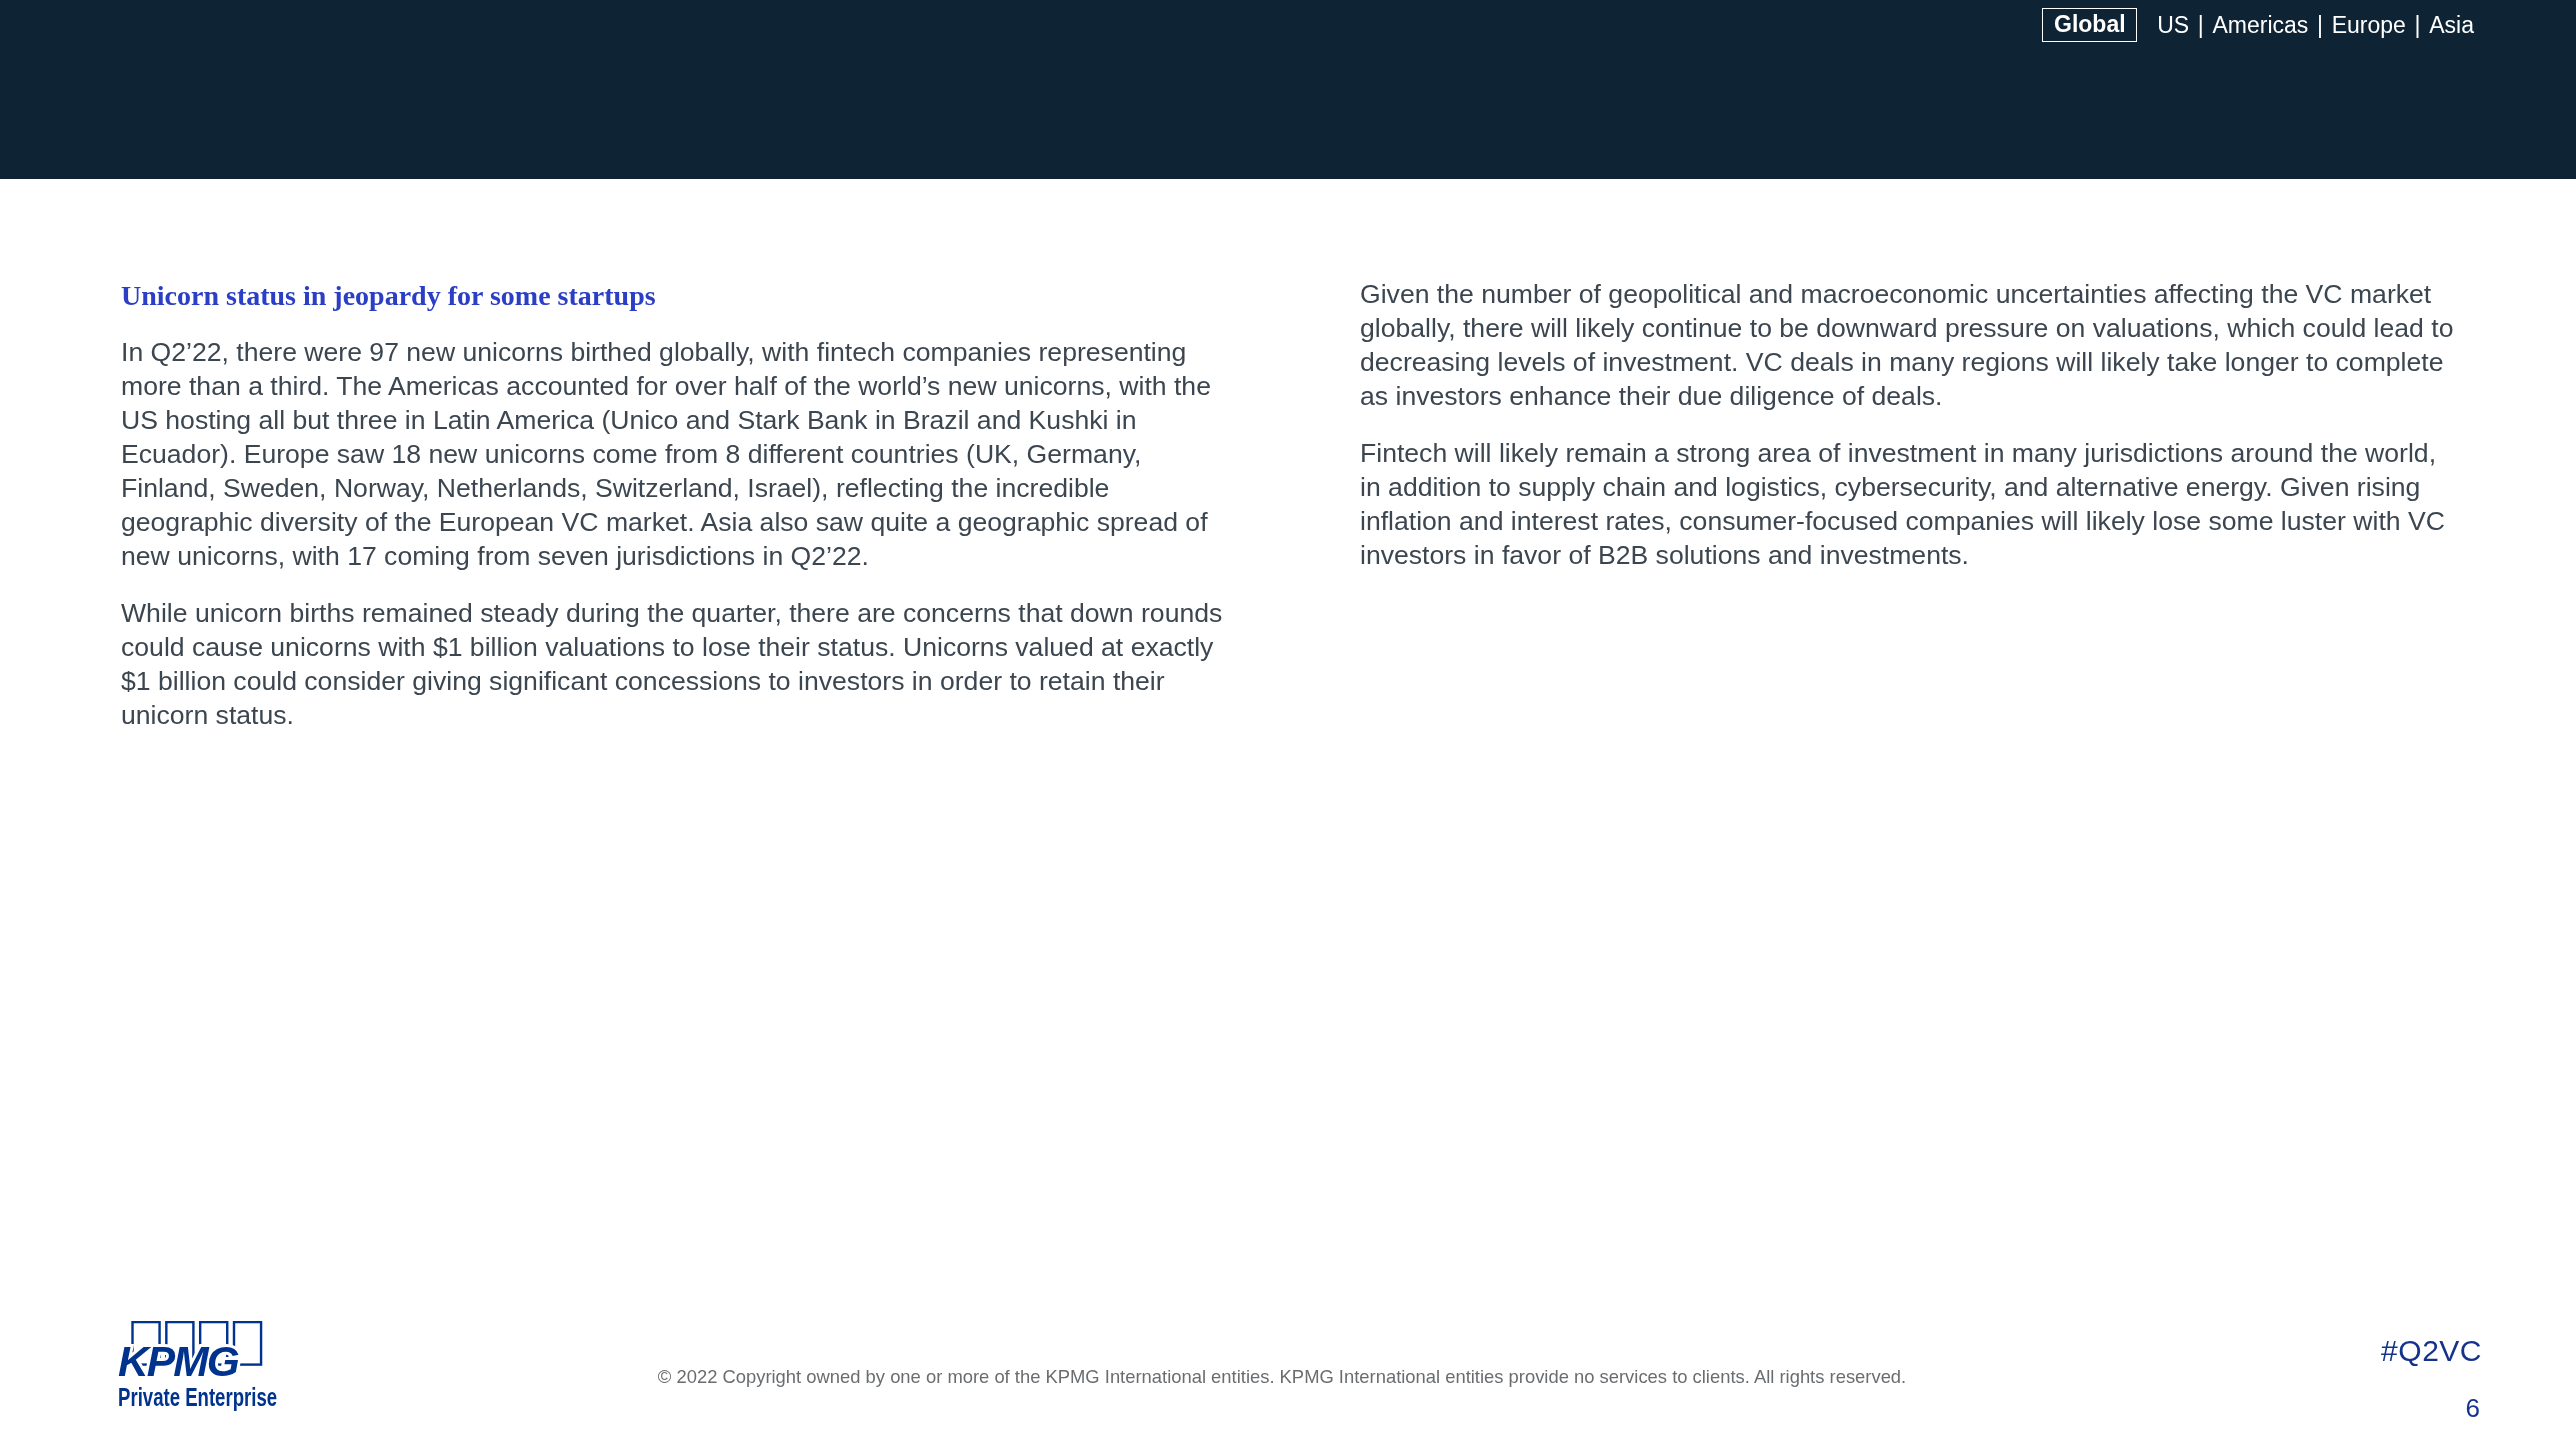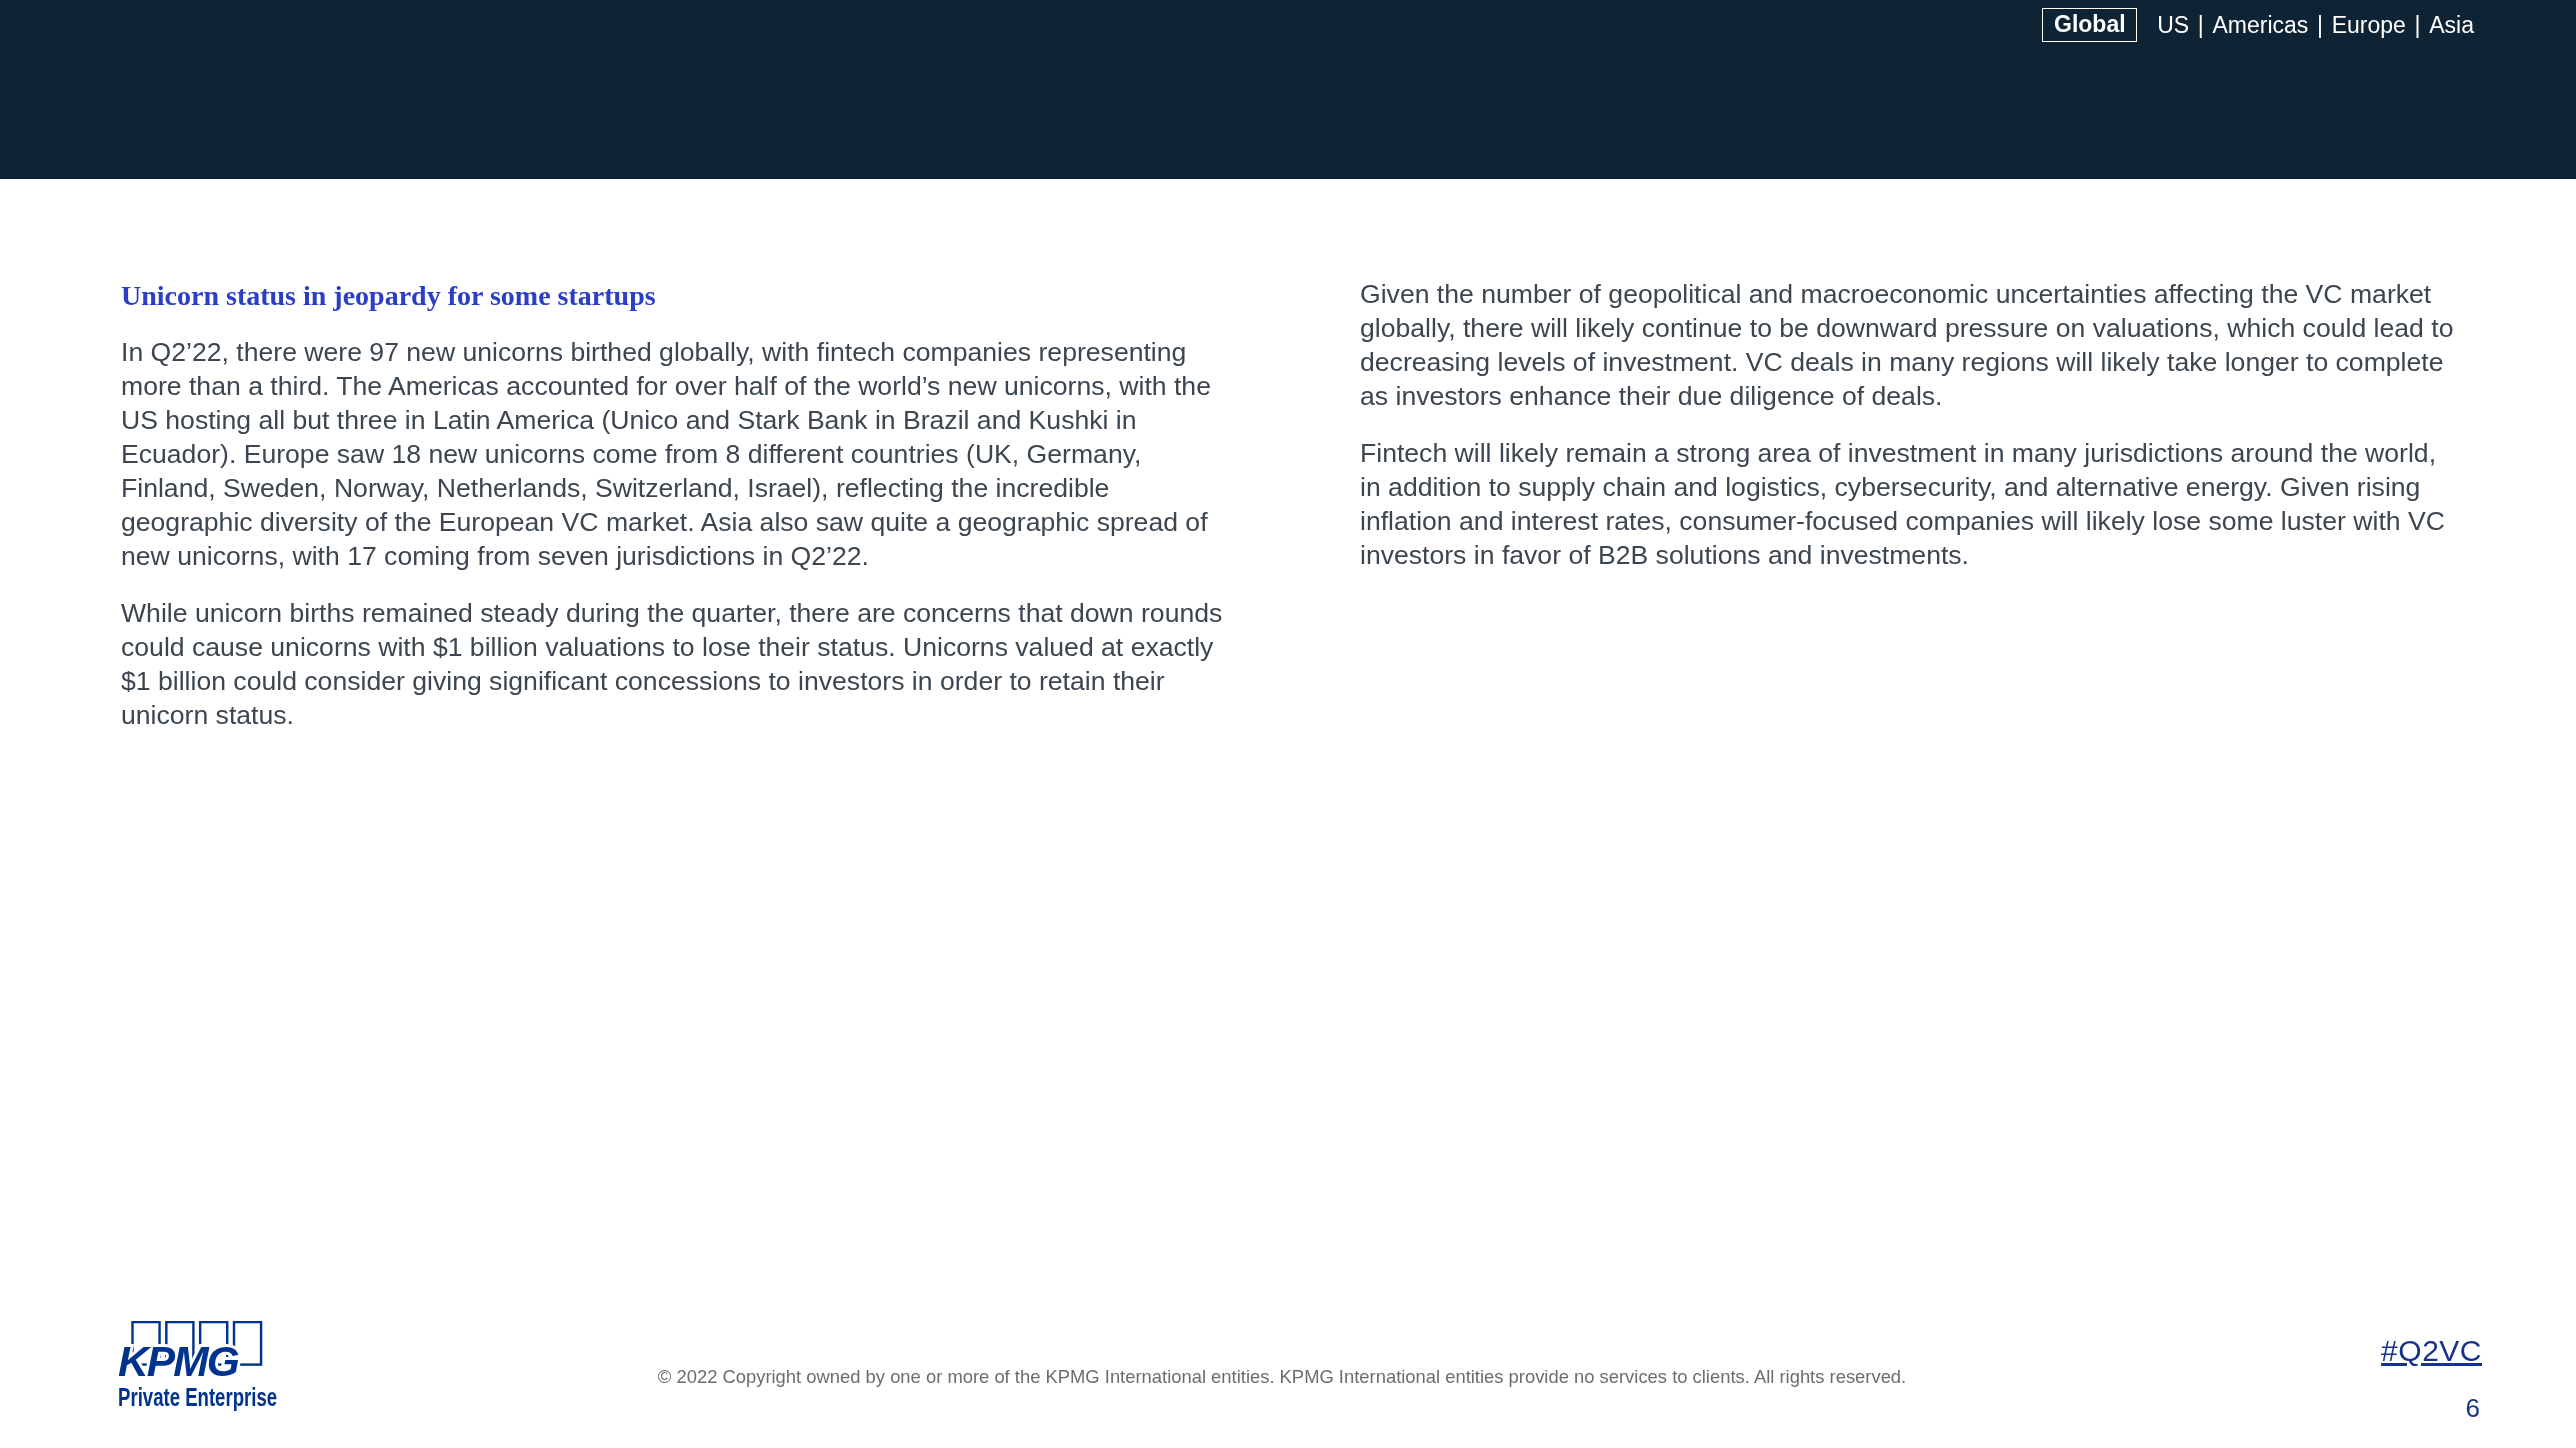--- a/index.html
+++ b/index.html
@@ -98,21 +98,20 @@
     color: #6a6d70;
     font-size: 18.4px;
   }
   .hashtag {
     position: absolute;
     right: 94px;
     top: 1334px;
     color: #16338c;
     font-size: 30px;
     letter-spacing: 0.5px;
-    text-decoration: underline;
   }
   .page-number {
     position: absolute;
     right: 96px;
     top: 1393px;
     color: #16338c;
     font-size: 26px;
   }
 </style>
 </head>

